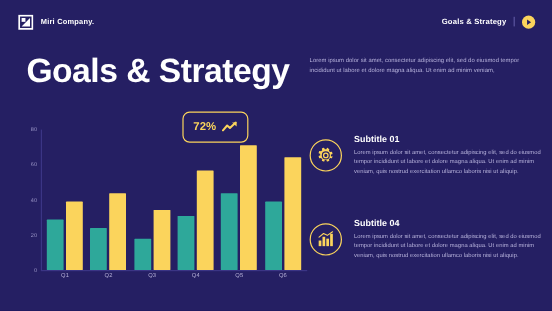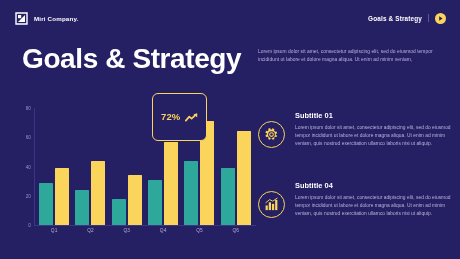--- a/index.html
+++ b/index.html
@@ -116,21 +116,21 @@
   }
 
   .chart-badge {
     position: absolute;
     left: 136px;
     top: -7px;
     z-index: 6;
     display: flex;
     align-items: center;
     gap: 5px;
-    padding: 14px 8px;
+    padding: 3px 8px;
     border: 1.2px solid #fbd45c;
     border-radius: 6px;
     background: #251f63;
   }
   .chart-badge-value {
     font-size: 9.5px;
     font-weight: bold;
     color: #fbd45c;
     letter-spacing: 0.1px;
     line-height: 1;
@@ -234,21 +234,21 @@
     color: #b9b4dd;
     letter-spacing: 0.04px;
   }
 
   .feature {
     position: absolute;
     left: 258px;
     width: 196px;
     display: flex;
     gap: 10px;
-    align-items: flex-end;
+    align-items: center;
   }
   .feature-1 { top: 110px; }
   .feature-2 { top: 180px; }
 
   .feature-icon {
     width: 27px;
     height: 27px;
     border-radius: 50%;
     border: 1.6px solid #fbd45c;
     display: flex;

